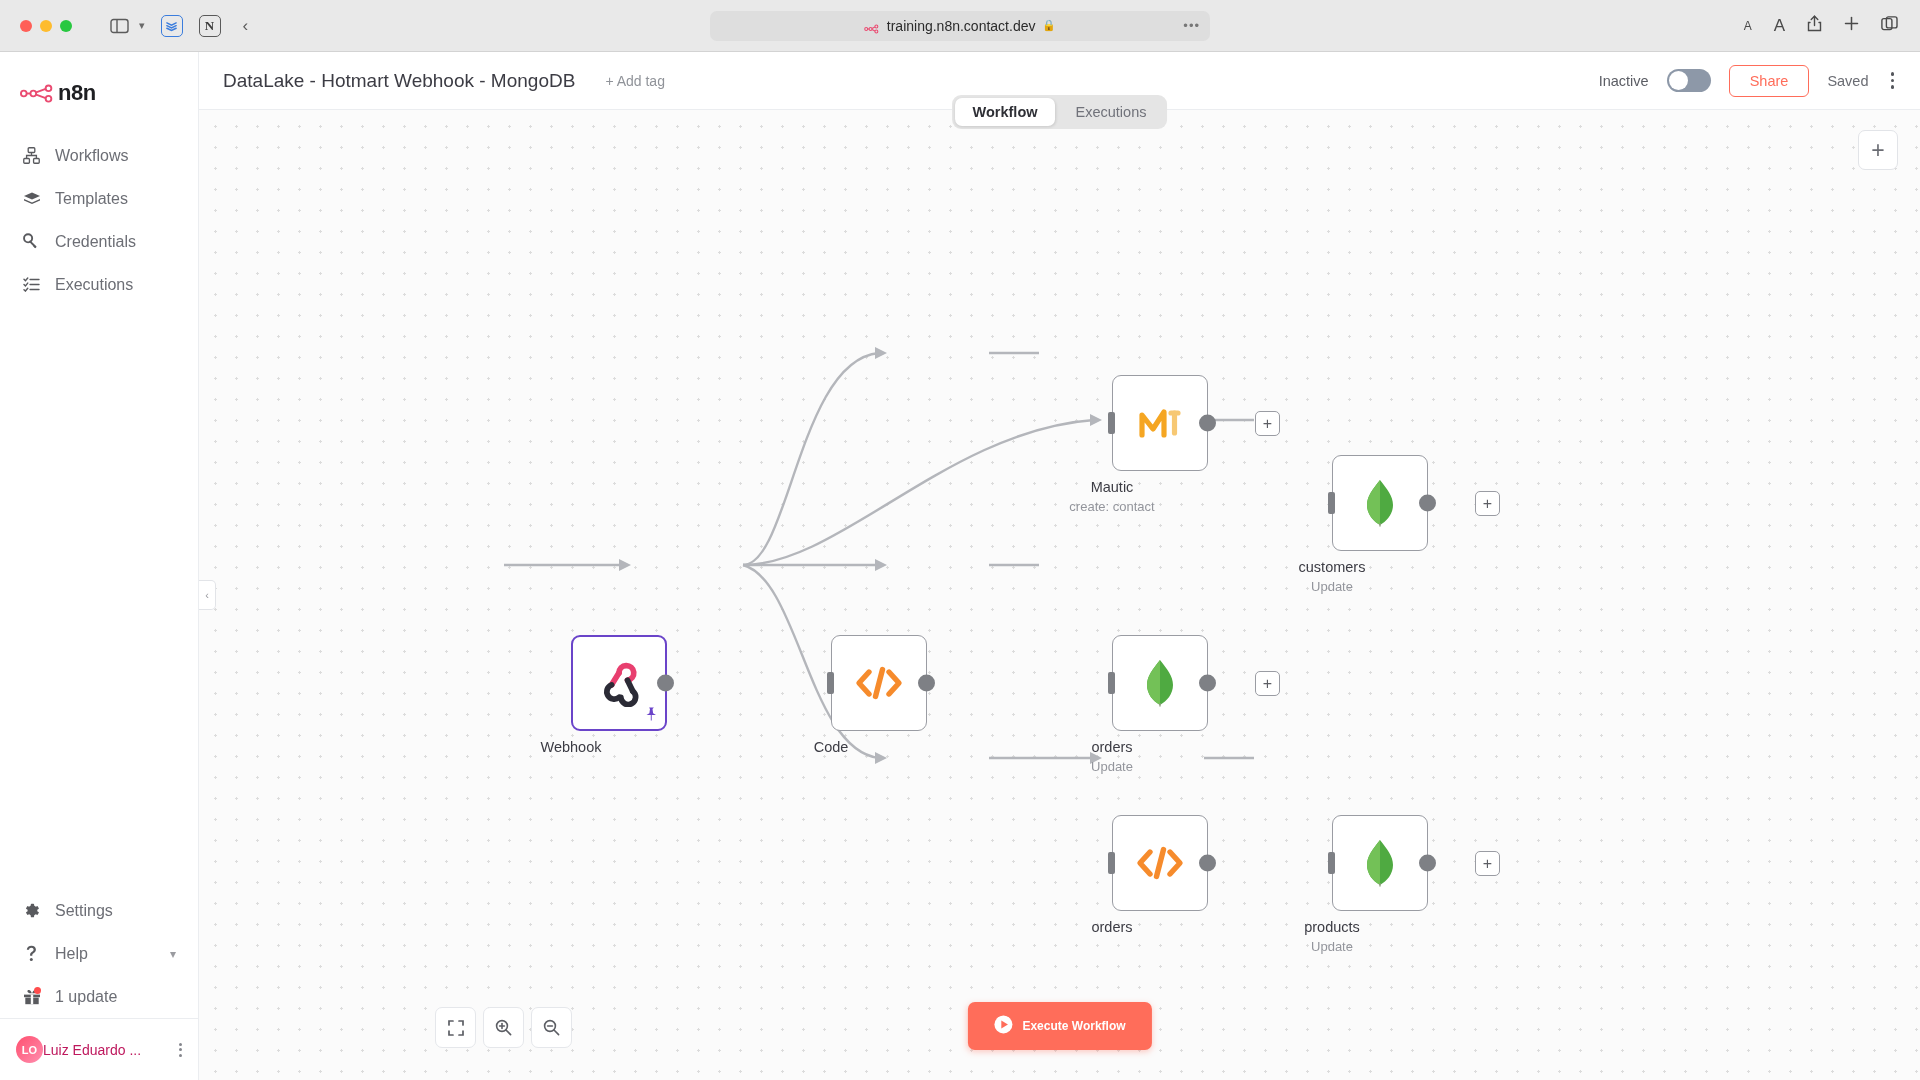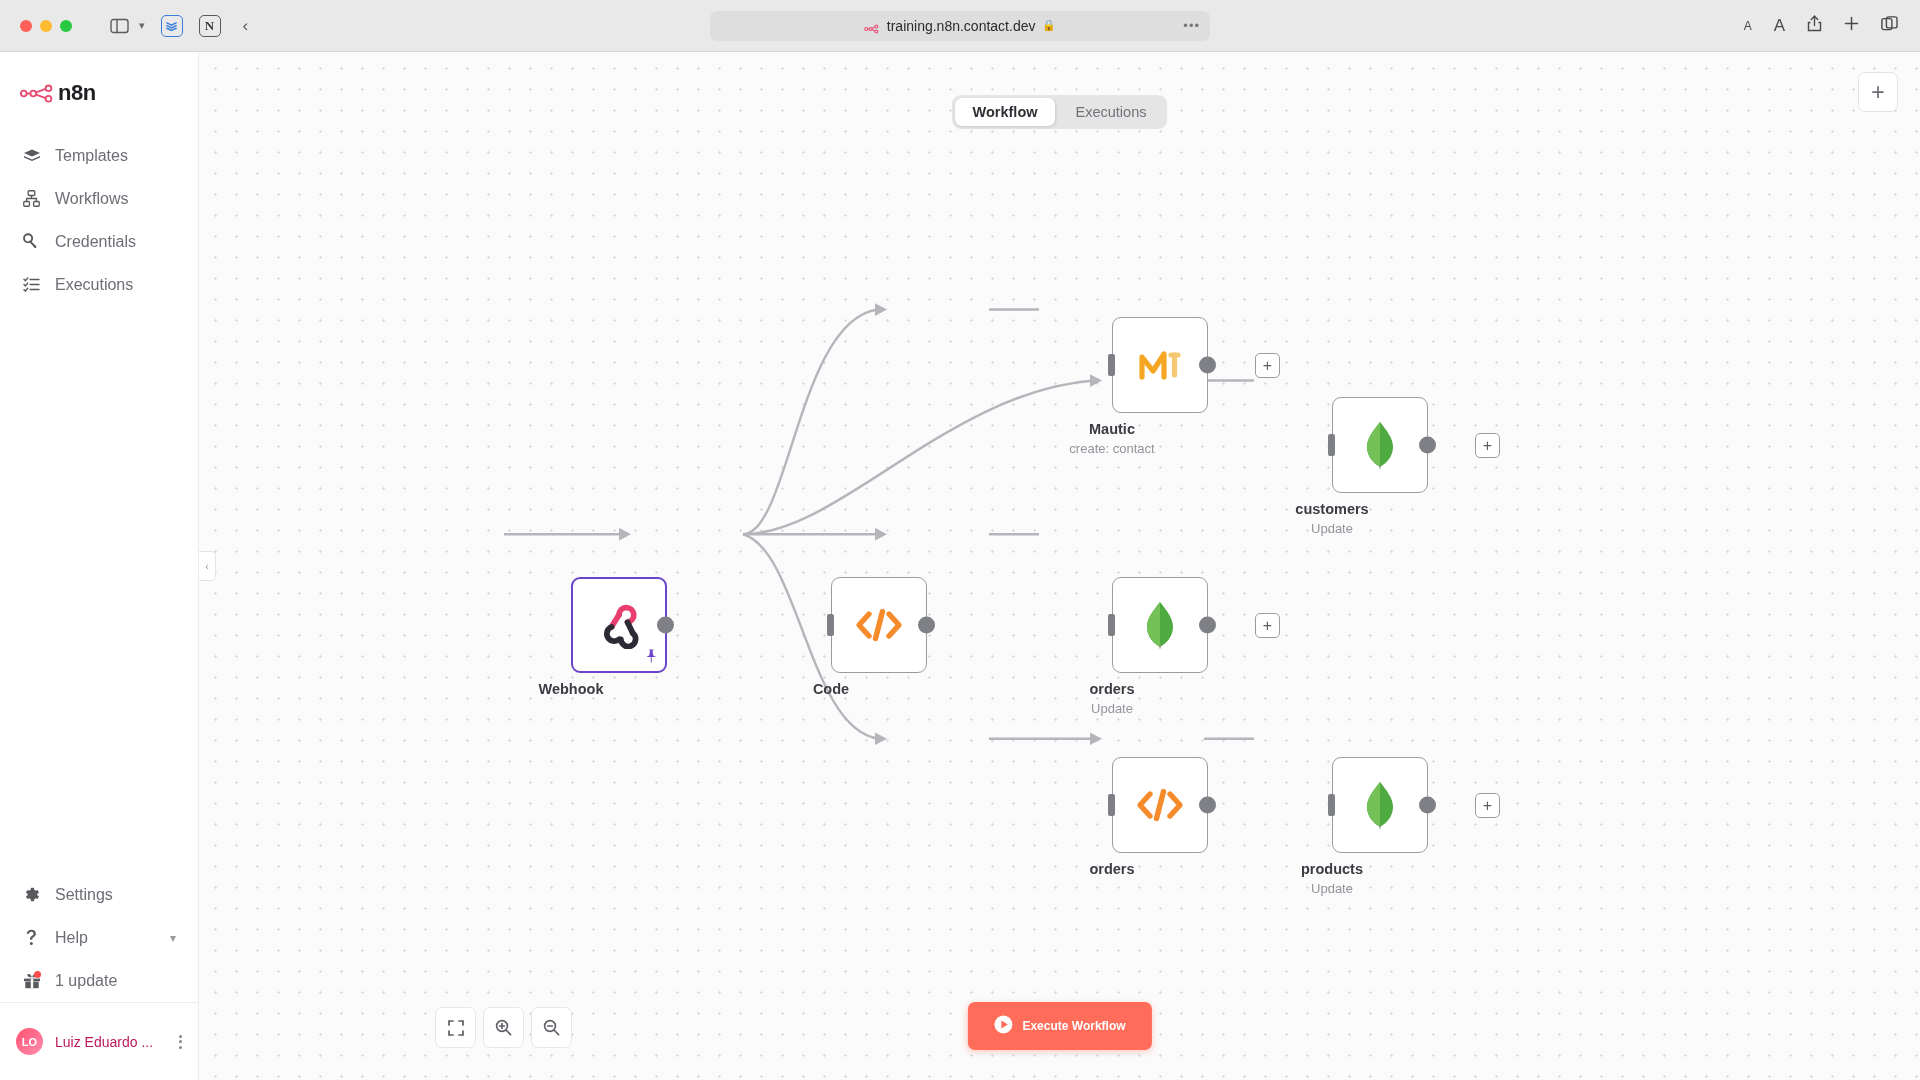--- a/index.html
+++ b/index.html
@@ -57,21 +57,21 @@
     display: flex; align-items: center; gap: 14px; height: 43px; padding-left: 22px;
     color: #6c6e75; font-size: 16px; cursor: pointer;
   }
   .nav-ico { width: 19px; height: 19px; display: flex; align-items: center; justify-content: center; color: #595a5e; }
   .spacer { flex: 1; }
   .sidebar-bottom { padding-bottom: 0; }
   .update-dot { position: absolute; width: 7px; height: 7px; border-radius: 50%; background: #ff4d4d;
                 margin-left: 12px; margin-top: -12px; }
   .chev-down { margin-left: auto; margin-right: 22px; font-size: 12px; color: #9a9ba0; }
   .user-row {
-    display: flex; align-items: center; gap: 12px; height: 78px; padding: 0 16px 0 16px;
+    display: flex; align-items: center; height: 62px; padding: 0 16px 0 16px;
     border-top: 1px solid #ebedf0; cursor: pointer;
   }
   .avatar {
     width: 27px; height: 27px; border-radius: 50%; flex: 0 0 27px;
     background: linear-gradient(135deg, #ff4f6e 0%, #ff8fb0 100%);
     color: #fff; font-size: 11px; font-weight: bold;
     display: flex; align-items: center; justify-content: center;
   }
   .user-name { font-size: 14px; color: #be185d; white-space: nowrap; overflow: hidden; }
   .kebab { margin-left: auto; color: #84868c; font-size: 15px; line-height: 8px;
@@ -128,21 +128,21 @@
 
   
   .node {
     position: absolute; width: 96px; height: 96px; background: #fff;
     border: 1.6px solid #9a9ca3; border-radius: 9px;
     display: flex; align-items: center; justify-content: center; cursor: pointer;
   }
   .node.selected { border: 2px solid #6a44c9; }
   .node-label {
     position: absolute; top: 104px; left: 50%; transform: translateX(-50%);
-    font-size: 14.5px; color: #3c3c44; white-space: nowrap; text-align: right; font-weight: bold;
+    font-size: 14.5px; color: #3c3c44; white-space: nowrap; text-align: right;
   }
   .node-sub {
     position: absolute; top: 124px; left: 50%; transform: translateX(-50%);
     font-size: 13px; color: #93959c; white-space: nowrap; 
   }
   .port-in {
     position: absolute; left: -5px; top: 50%; transform: translateY(-50%);
     width: 7px; height: 22px; background: #7e8085; border-radius: 2px;
   }
   .port-out {
@@ -257,37 +257,37 @@
           <line x1="7" y1="10" x2="11" y2="10"></line>
           <line x1="17" y1="8.8" x2="27" y2="5.2"></line>
           <line x1="17" y1="11.2" x2="27" y2="14.8"></line>
         </svg>
         <span class="brand-text">n8n</span>
       </div>
 
       <div class="nav">
         <div class="nav-item">
           <span class="nav-ico">
-            <svg width="18" height="16" viewBox="0 0 18 16" fill="#595a5e">
-              <path d="M9 1.5 L17 5 L9 8.5 L1 5 Z"></path>
-              <path d="M1 8 L9 11.5 L17 8 L17 9.6 L9 13.1 L1 9.6 Z"></path>
-            </svg>
-          </span>
-          <span>Templates</span>
-        </div>
-        <div class="nav-item">
-          <span class="nav-ico">
             <svg width="17" height="17" viewBox="0 0 18 18" fill="none" stroke="#595a5e" stroke-width="1.4">
               <rect x="5.5" y="0.8" width="7" height="5" rx="1"></rect>
               <rect x="0.8" y="12.2" width="6" height="5" rx="1"></rect>
               <rect x="11.2" y="12.2" width="6" height="5" rx="1"></rect>
               <path d="M9 5.8 V9 M3.8 12.2 V9 H14.2 V12.2"></path>
             </svg>
           </span>
           <span>Workflows</span>
+        </div>
+        <div class="nav-item">
+          <span class="nav-ico">
+            <svg width="18" height="16" viewBox="0 0 18 16" fill="#595a5e">
+              <path d="M9 1.5 L17 5 L9 8.5 L1 5 Z"></path>
+              <path d="M1 8 L9 11.5 L17 8 L17 9.6 L9 13.1 L1 9.6 Z"></path>
+            </svg>
+          </span>
+          <span>Templates</span>
         </div>
         <div class="nav-item">
           <span class="nav-ico">
             <svg width="17" height="17" viewBox="0 0 18 18" fill="#595a5e">
               <circle cx="5.4" cy="5.6" r="4.3" fill="none" stroke="#595a5e" stroke-width="2"></circle>
               <rect x="7.6" y="7.6" width="9.5" height="2.1" transform="rotate(45 7.6 7.6)"></rect>
               <rect x="12.2" y="12.6" width="3" height="2" transform="rotate(45 12.2 12.6)"></rect>
             </svg>
           </span>
           <span>Credentials</span>
@@ -350,20 +350,38 @@
               <i></i>
               <i></i>
               <i></i>
             </span>
         </div>
       </div>
     </div>
 
     <div class="main">
 
+      <div class="topbar">
+        <span class="wf-title">DataLake - Hotmart Webhook - MongoDB</span>
+        <span class="add-tag">+ Add tag</span>
+
+        <div class="top-right">
+          <span class="inactive-label">Inactive</span>
+          <span class="toggle">
+              <span class="knob"></span>
+            </span>
+          <button class="share-btn">Share</button>
+          <span class="saved-text">Saved</span>
+          <span class="topkebab">
+              <i></i>
+              <i></i>
+              <i></i>
+            </span>
+        </div>
+      </div>
 
       <div class="tabs">
         <span class="tab active">Workflow</span>
         <span class="tab">Executions</span>
       </div>
 
       <div class="canvas">
 
         <span class="collapse-handle">‹</span>
         <span class="canvas-add">+</span>

